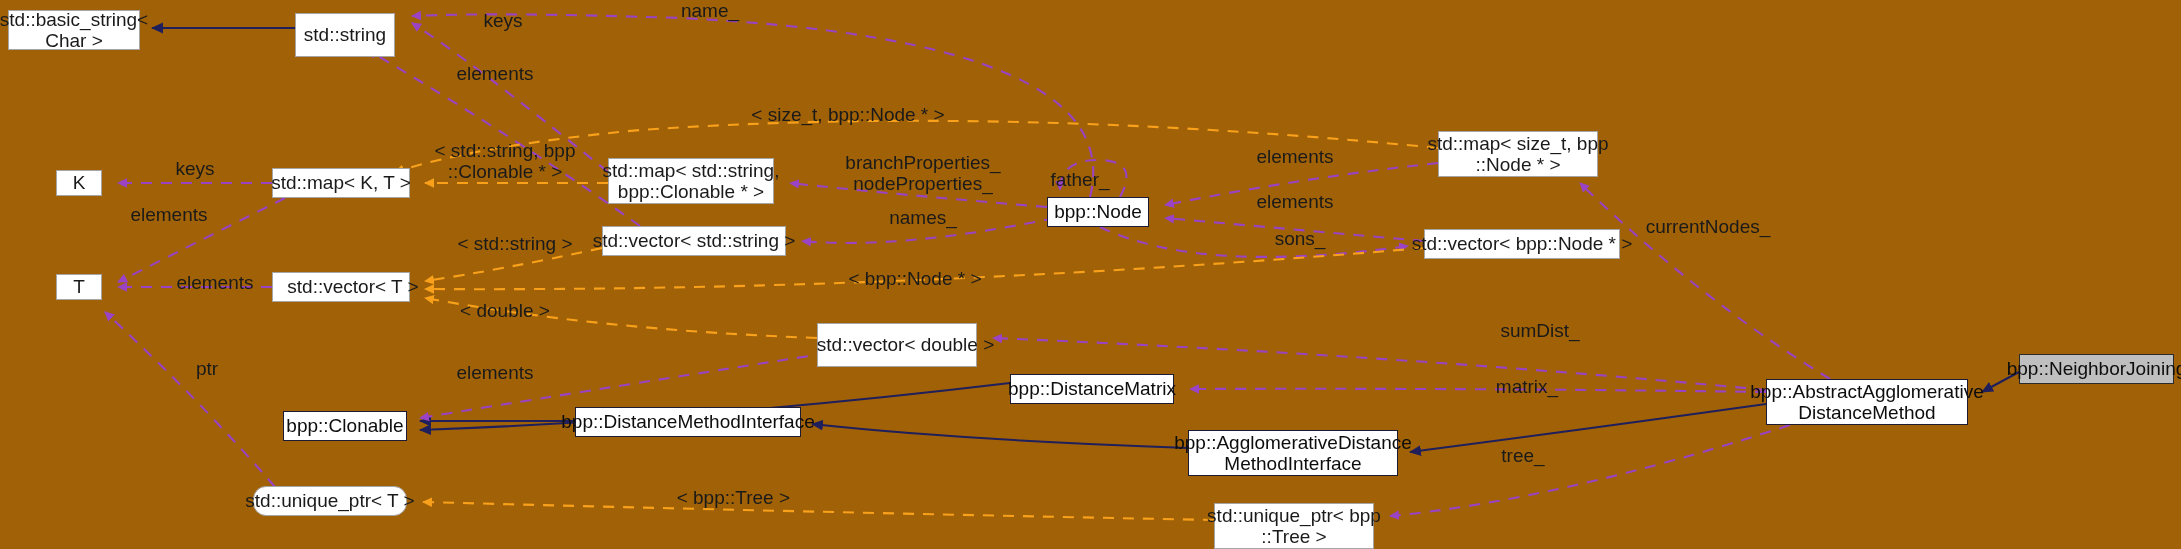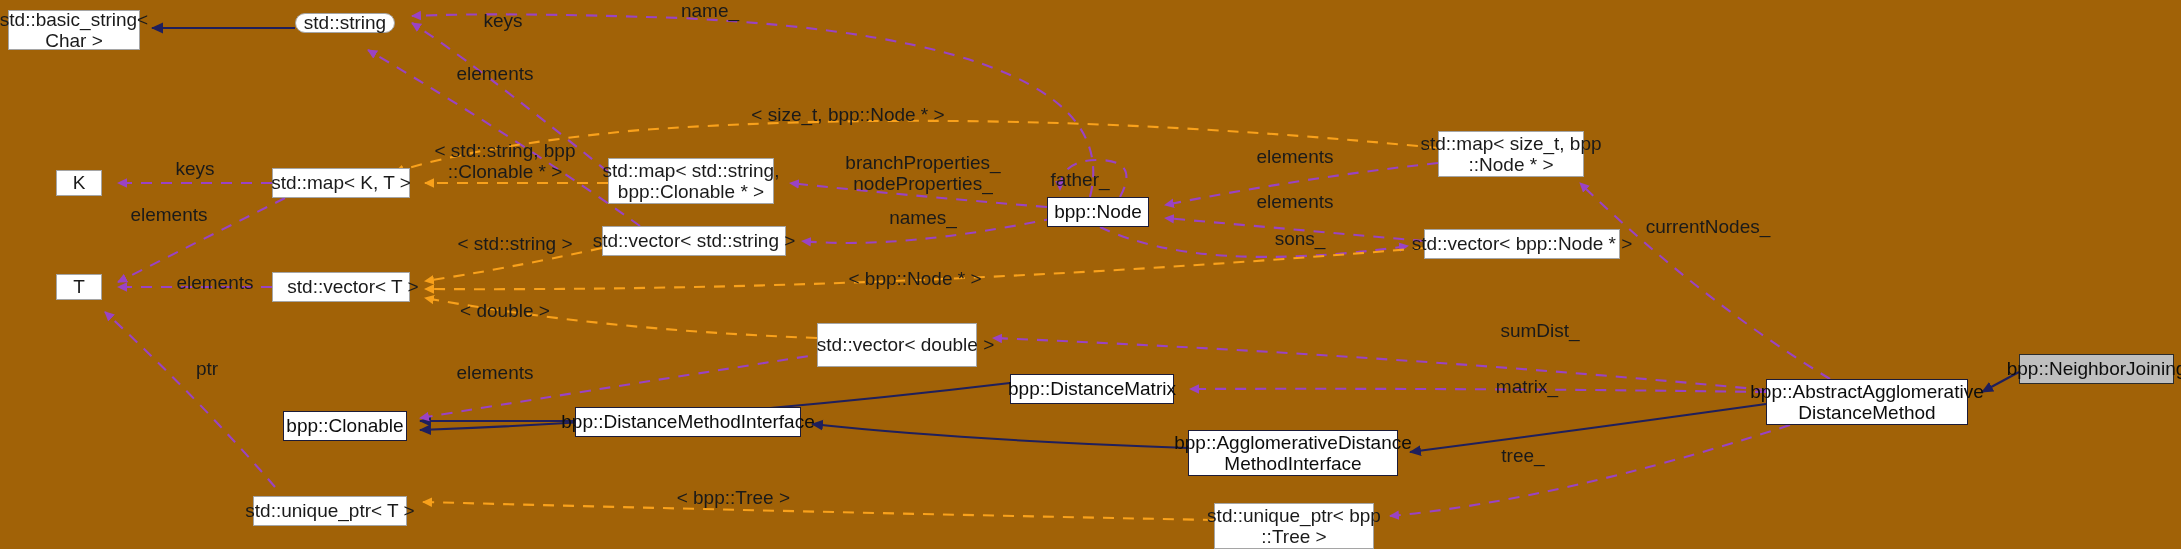--- a/index.html
+++ b/index.html
@@ -117,59 +117,59 @@
       <path d="M602,248 Q500,270 425,281" marker-end="url(#ah-tmpl)"></path>
       <path d="M1424,248 Q900,292 425,289" marker-end="url(#ah-tmpl)"></path>
       <path d="M817,338 Q600,330 425,298" marker-end="url(#ah-tmpl)"></path>
       <path d="M1214,520 Q800,512 423,502" marker-end="url(#ah-tmpl)"></path>
     </g>
   </svg>
 
   <div class="node-box template" style="left:8px;top:10px;width:132px;height:40px;">std::basic_string&lt;
 Char &gt;</div>
 
-  <div class="node-box template" style="left:295px;top:13px;width:100px;height:20px;border-radius:15px;">std::string</div>
+  <div class="node-box template" style="left:295px;top:13px;width:100px;height:44px;">std::string</div>
 
   <div class="node-box template" style="left:56px;top:170px;width:46px;height:26px;">K</div>
 
   <div class="node-box template" style="left:272px;top:168px;width:138px;height:30px;">std::map&lt; K, T &gt;</div>
 
   <div class="node-box template" style="left:56px;top:274px;width:46px;height:26px;">T</div>
 
   <div class="node-box template" style="left:272px;top:272px;width:138px;height:30px;padding-left:24px;">std::vector&lt; T &gt;</div>
 
   <div class="node-box template" style="left:608px;top:158px;width:166px;height:46px;">std::map&lt; std::string,
 bpp::Clonable * &gt;</div>
 
   <div class="node-box template" style="left:602px;top:226px;width:184px;height:30px;">std::vector&lt; std::string &gt;</div>
 
   <div class="node-box cls" style="left:1047px;top:197px;width:102px;height:30px;">bpp::Node</div>
 
-  <div class="node-box template" style="left:1438px;top:131px;width:146px;height:46px;">std::map&lt; size_t, bpp
+  <div class="node-box template" style="left:1438px;top:131px;width:160px;height:46px;">std::map&lt; size_t, bpp
 ::Node * &gt;</div>
 
   <div class="node-box template" style="left:1424px;top:229px;width:196px;height:30px;">std::vector&lt; bpp::Node * &gt;</div>
 
   <div class="node-box template" style="left:817px;top:323px;width:160px;height:44px;padding-left:17px;">std::vector&lt; double &gt;</div>
 
   <div class="node-box cls" style="left:1010px;top:374px;width:164px;height:30px;">bpp::DistanceMatrix</div>
 
   <div class="node-box cls" style="left:283px;top:411px;width:124px;height:30px;">bpp::Clonable</div>
 
   <div class="node-box cls" style="left:575px;top:407px;width:226px;height:30px;">bpp::DistanceMethodInterface</div>
 
   <div class="node-box cls" style="left:1188px;top:430px;width:210px;height:46px;">bpp::AgglomerativeDistance
 MethodInterface</div>
 
   <div class="node-box cls" style="left:1766px;top:379px;width:202px;height:46px;">bpp::AbstractAgglomerative
 DistanceMethod</div>
 
   <div class="node-box focus" style="left:2019px;top:354px;width:155px;height:30px;">bpp::NeighborJoining</div>
 
-  <div class="node-box template" style="left:253px;top:496px;width:154px;height:30px;">std::unique_ptr&lt; T &gt;</div>
+  <div class="node-box template" style="left:253px;top:486px;width:154px;height:30px;border-radius:13px;">std::unique_ptr&lt; T &gt;</div>
 
   <div class="node-box template" style="left:1214px;top:503px;width:160px;height:46px;">std::unique_ptr&lt; bpp
 ::Tree &gt;</div>
 
   <div class="edge-label" style="left:660px;top:0px;width:100px;">name_</div>
 
   <div class="edge-label" style="left:468px;top:10px;width:70px;">keys</div>
 
   <div class="edge-label" style="left:440px;top:63px;width:110px;">elements</div>
 

